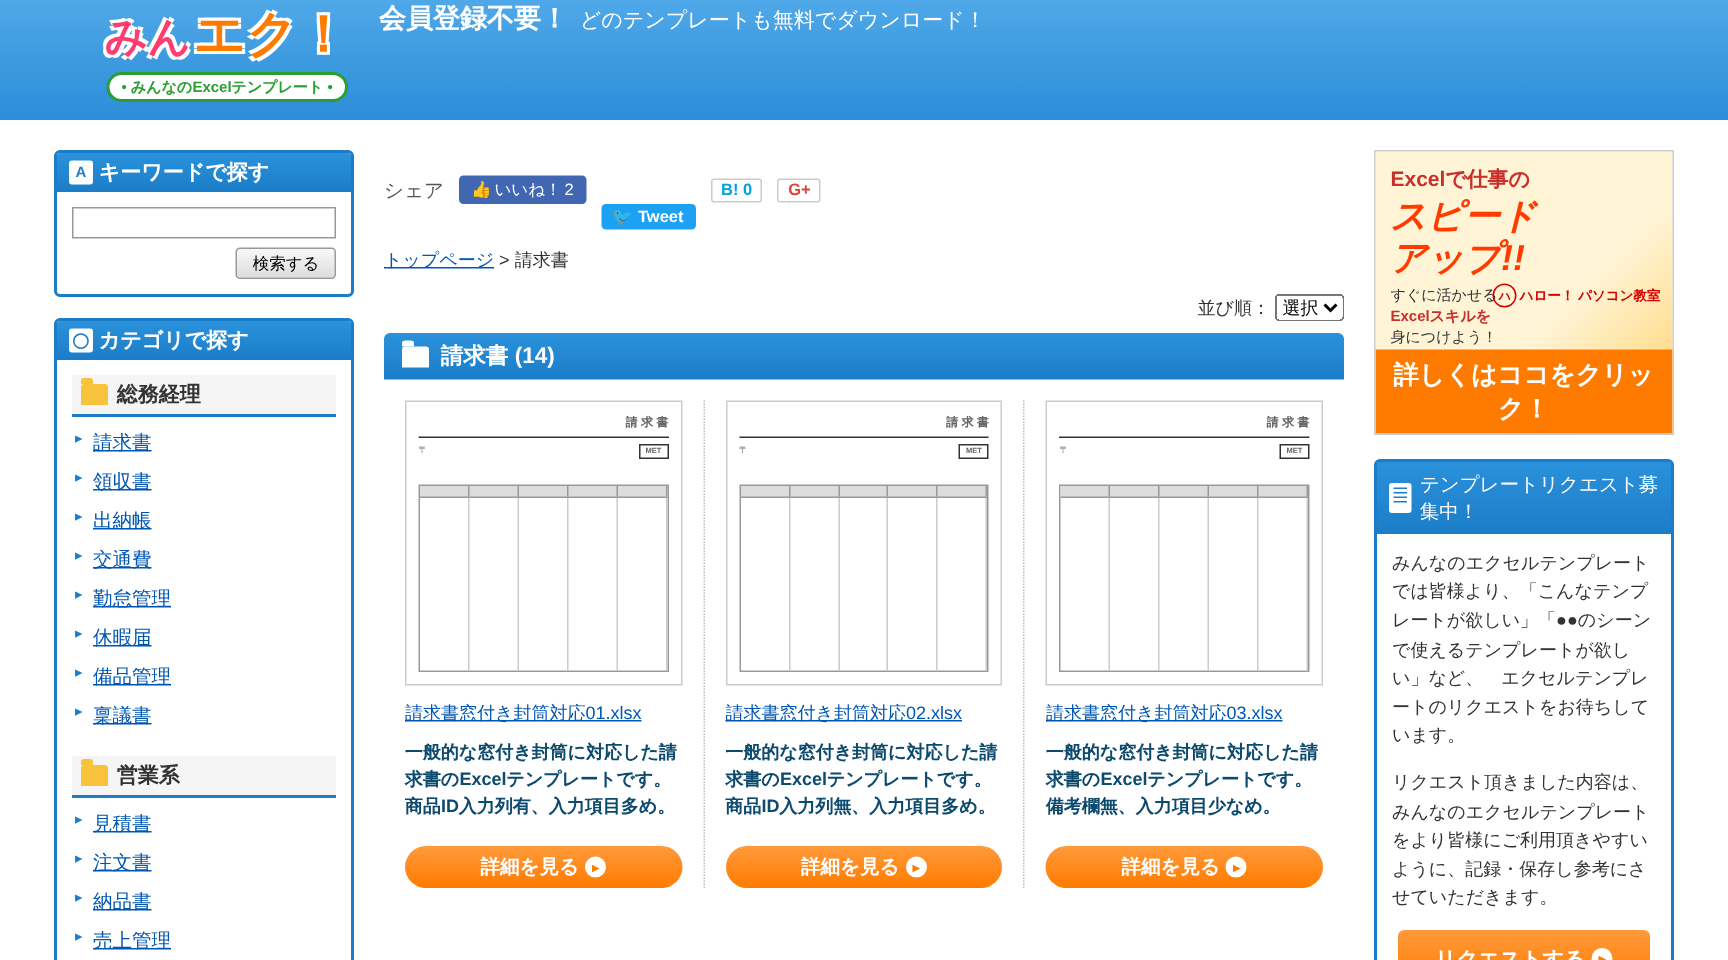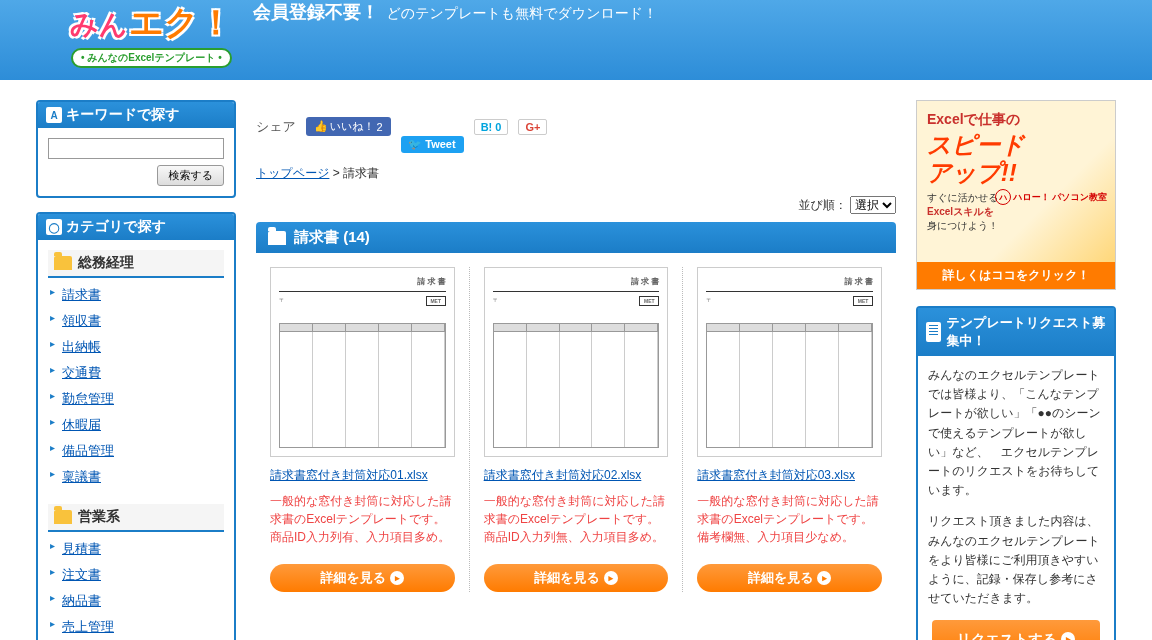--- a/index.html
+++ b/index.html
@@ -48,33 +48,33 @@
 .thumb { border: 1px solid #ccc; height: 190px; background: #fff; margin-bottom: 10px; padding: 8px; display: flex; flex-direction: column; font-size: 6px; color: #666; }
 .thumb-title { text-align: right; font-weight: bold; font-size: 8px; margin-bottom: 4px; border-bottom: 1px solid #333; padding-bottom: 4px; }
 .thumb-meta { display: flex; justify-content: space-between; margin-bottom: 2px; }
 .thumb-box { border: 1px solid #333; width: 20px; height: 10px; font-size: 5px; display: flex; align-items: center; justify-content: center; font-weight: bold; }
 .thumb-table { flex: 1; border: 1px solid #999; margin-top: 4px; display: flex; flex-direction: column; }
 .thumb-head-row { display: flex; background: #ddd; border-bottom: 1px solid #999; height: 8px; }
 .thumb-head-row span { flex: 1; border-right: 1px solid #999; }
 .thumb-body-row { flex: 1; display: flex; }
 .thumb-body-row span { flex: 1; border-right: 1px solid #ccc; }
 .card-title { color: #0056b3; text-decoration: underline; font-size: 12px; margin-bottom: 8px; display: block; }
-.card-desc { font-size: 12px; color: #ef4444; line-height: 1.5; flex: 1; }
+.card-desc { font-size: 12px; color: #0c4a6e; line-height: 1.5; flex: 1; font-weight: bold; }
 .detail-btn { background: linear-gradient(#ff9a3b, #ff7b00); color: #fff; text-align: center; padding: 5px 0; border-radius: 14px; font-size: 13px; font-weight: bold; margin-top: 18px; cursor: pointer; display: flex; align-items: center; justify-content: center; gap: 4px; }
 .detail-btn::after { content: "▸"; background: #fff; color: #ff7b00; border-radius: 50%; width: 14px; height: 14px; display: inline-flex; align-items: center; justify-content: center; font-size: 9px; }
 .ad-banner { border: 1px solid #ccc; height: 190px; background: linear-gradient(135deg, #fff4d6 60%, #ffd166 100%); padding: 10px; font-size: 11px; position: relative; overflow: hidden; margin-bottom: 16px; }
 .ad-banner .l1 { font-weight: bold; color: #c9302c; font-size: 14px; }
 .ad-banner .l2 { font-weight: bold; color: #ff3b00; font-size: 24px; font-style: italic; line-height: 1; margin: 4px 0; }
 .ad-banner .l3 { font-size: 10px; color: #333; line-height: 1.4; margin-top: 6px; }
 .ad-banner .l3 b { color: #c9302c; }
-.ad-banner .cta { position: absolute; bottom: 0; left: 0; right: 0; background: #ff7b00; color: #fff; text-align: center; padding: 5px; font-weight: bold; font-size: 12px; }
+.ad-banner .cta { position: absolute; bottom: 0; left: 0; right: 0; background: #ff7b00; color: #fff; text-align: center; padding: 5px; font-weight: bold; font-size: 17px; }
 .ad-banner .logo-b { position: absolute; right: 8px; top: 88px; font-size: 9px; color: #d40000; font-weight: bold; display: flex; align-items: center; gap: 2px; }
 .ad-banner .logo-b::before { content: "ハ"; border: 1px solid #d40000; border-radius: 50%; width: 14px; height: 14px; display: inline-flex; align-items: center; justify-content: center; font-size: 8px; }
 .req-block { border: 2px solid #1b7dc7; border-radius: 4px; }
-.req-head { background: linear-gradient(#2b91db, #1b7dc7); color: #fff; padding: 6px 8px; font-size: 13px; font-weight: bold; display: flex; align-items: center; gap: 6px; }
+.req-head { background: linear-gradient(#2b91db, #1b7dc7); color: #fff; padding: 6px 8px; font-size: 13px; font-weight: normal; display: flex; align-items: center; gap: 6px; }
 .req-head-icon { width: 18px; height: 20px; background: #fff; border-radius: 2px; position: relative; }
 .req-head-icon::before { content: ""; position: absolute; top: 3px; left: 3px; right: 3px; height: 1px; background: #1b7dc7; box-shadow: 0 3px 0 #1b7dc7, 0 6px 0 #1b7dc7, 0 9px 0 #1b7dc7; }
 .req-body { padding: 10px; font-size: 12px; line-height: 1.6; }
 .req-body p { margin-bottom: 12px; }
 .req-btn { background: linear-gradient(#ff9a3b, #ff7b00); color: #fff; text-align: center; padding: 8px 0; border-radius: 4px; font-size: 14px; font-weight: bold; cursor: pointer; display: flex; align-items: center; justify-content: center; gap: 4px; margin: 0 4px; }
 .req-btn::after { content: "▸"; background: #fff; color: #ff7b00; border-radius: 50%; width: 14px; height: 14px; display: inline-flex; align-items: center; justify-content: center; font-size: 9px; }
 .clearfix::after { content: ""; display: table; clear: both; }
 </style>
 </head>
 <body>

